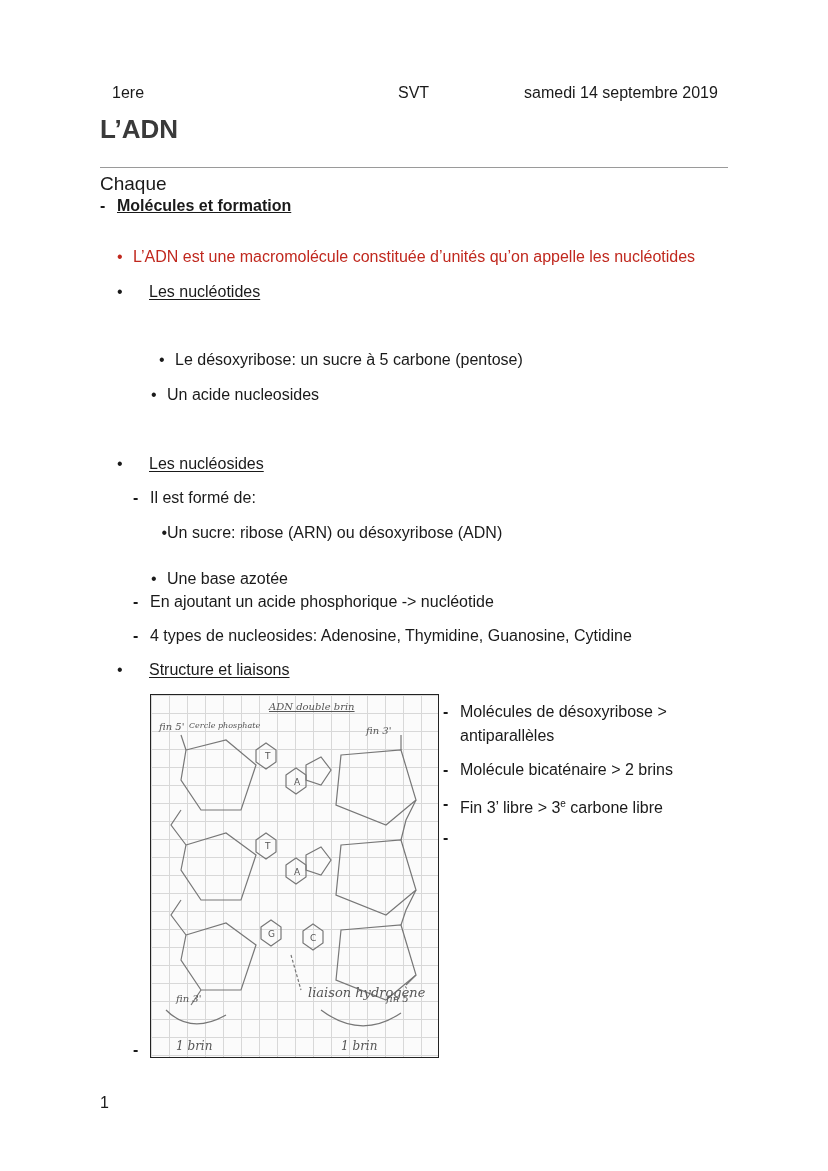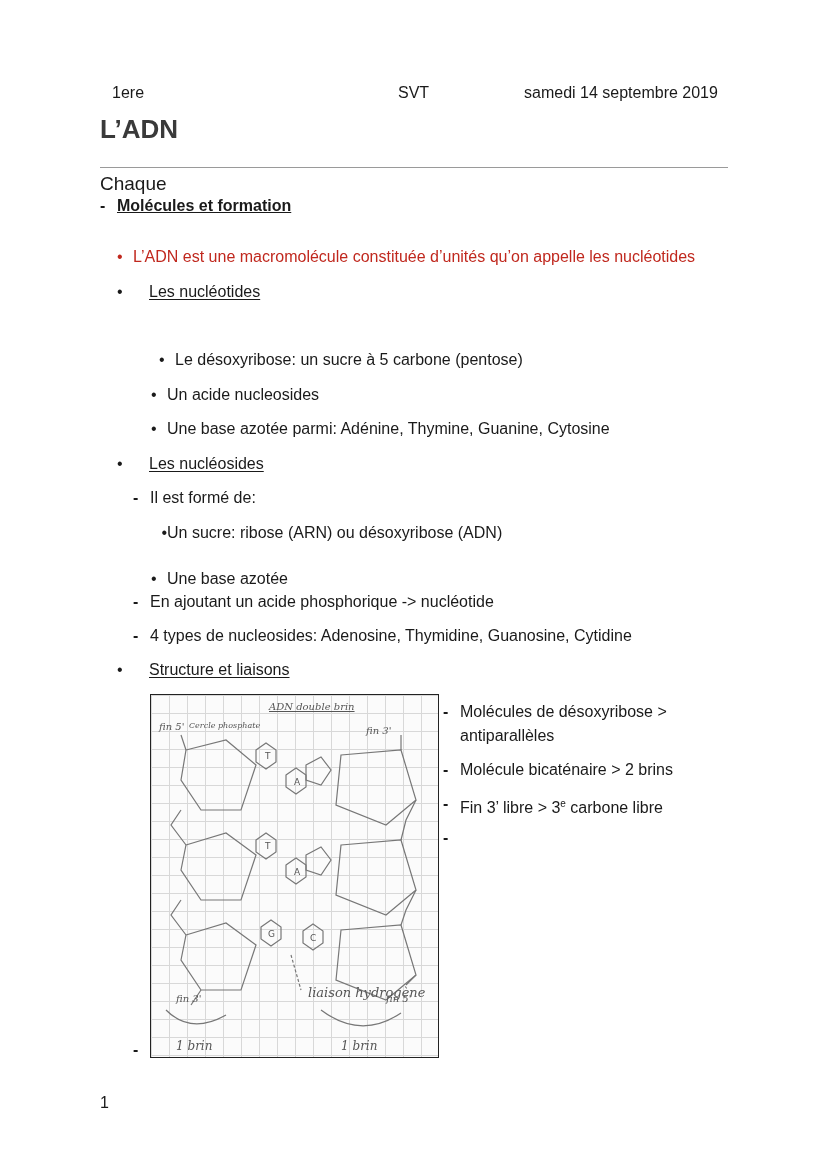--- a/index.html
+++ b/index.html
@@ -52,23 +52,20 @@
   </div>
 
   <div class="abs line" style="left:117px; top:282px;">
     <span class="bullet">•</span><span class="u">Les nucléotides</span>
   </div>
   <div class="abs line" style="left:151px; top:350px;margin-left:8px;">
     <span class="bullet">•</span><span>Le désoxyribose: un sucre à 5 carbone (pentose)</span>
   </div>
   <div class="abs line" style="left:151px; top:385px;">
     <span class="bullet">•</span><span>Un acide nucleosides</span>
-  </div>
-  <div class="abs line" style="left:151px; top:419px;">
-    <span class="bullet">•</span><span>Une base azotée parmi: Adénine, Thymine, Guanine, Cytosine</span>
   </div>
 
   <div class="abs line" style="left:117px; top:454px;">
     <span class="bullet">•</span><span class="u">Les nucléosides</span>
   </div>
   <div class="abs line" style="left:133px; top:488px;">
     <span class="dash">-</span><span>Il est formé de:</span>
   </div>
   <div class="abs line" style="left:151px; top:523px;text-align:right;">
     <span class="bullet">•</span><span>Un sucre: ribose (ARN) ou désoxyribose (ADN)</span>

